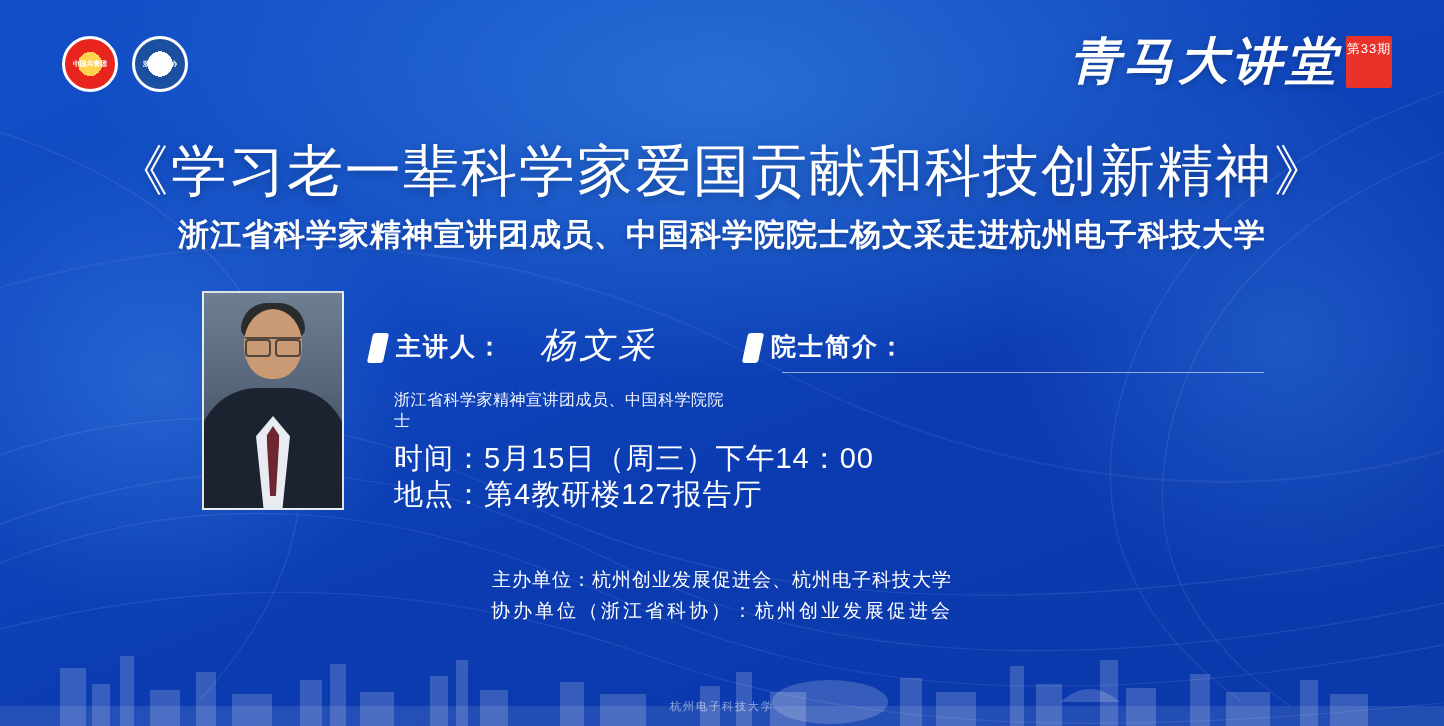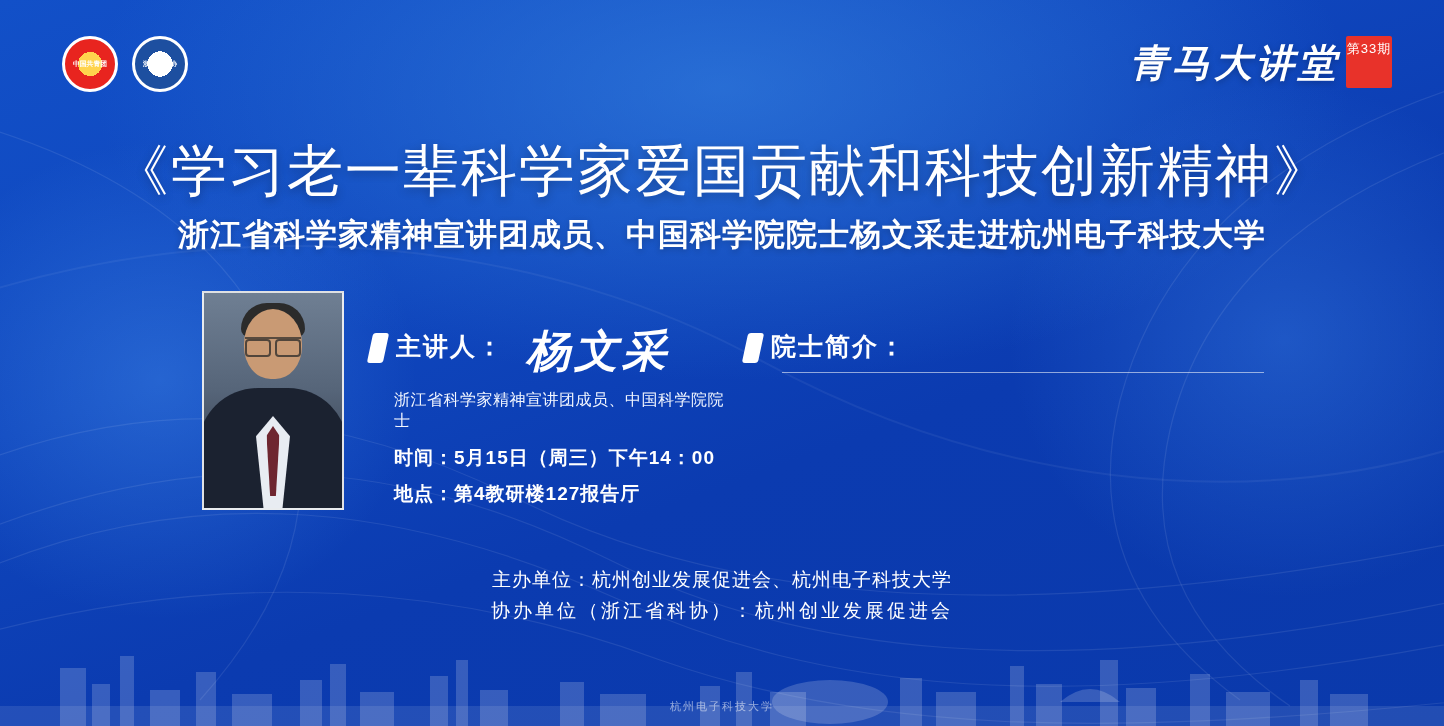--- a/index.html
+++ b/index.html
@@ -43,24 +43,23 @@
   }
   .logo-ccyl { background: #ffffff; color: #c8102e; border: 3px solid #ffffff;
     background: radial-gradient(circle at 50% 50%, #ffd34d 0 34%, #e8241f 34% 100%); color:#fff; }
   .logo-cast { background: #ffffff; border: 3px solid #ffffff;
     background: radial-gradient(circle at 50% 50%, #ffffff 0 36%, #1d4fa0 36% 100%); color:#fff; }
   .logo-badge span { display:block; transform: scale(.85); }
 
   .brand { position: absolute; right: 52px; top: 28px; display: flex; align-items: flex-start; gap: 6px; }
   .brand-title {
     font-family: "Liberation Serif", serif;
-    font-size: 38px; font-weight: bold; letter-spacing: 4px;
+    font-size: 50px; font-weight: bold; letter-spacing: 4px;
     font-style: italic;
     text-shadow: 0 2px 6px rgba(0,0,0,.25);
-    margin-top: 10px;
   }
   .brand-stamp {
     width: 46px; height: 52px; background: #e8322a; color:#fff;
     font-size: 13px; line-height: 15px; text-align: center;
     padding: 5px 0; letter-spacing: 1px; margin-top: 8px;
     border-radius: 2px;
   }
 
   
   .main-title {
@@ -126,31 +125,31 @@
   .sec-mark {
     width: 16px; height: 30px; background: #ffffff; border-radius: 3px;
     transform: skewX(-12deg);
   }
   .sec-label { font-size: 25px; font-weight: bold; letter-spacing: 2px; }
 
   .speaker-sec { left: 370px; top: 330px; }
   .bio-sec     { left: 745px; top: 330px; }
 
   .speaker-name {
-    position: absolute; left: 526px; top: 322px;
+    position: absolute; left: 540px; top: 322px;
     font-family: "Liberation Serif", serif;
-    font-size: 44px; font-weight: bold; font-style: italic; letter-spacing: 4px;
+    font-size: 35px; font-weight: normal; font-style: italic; letter-spacing: 4px;
   }
   .speaker-affil {
     position: absolute; left: 394px; top: 390px; width: 330px;
     font-size: 16px; letter-spacing: .5px; color:#f2f6ff;
   }
   .meta {
     position: absolute; left: 394px; top: 440px;
-    font-size: 19px; font-weight: bold; line-height: 36px; letter-spacing: 1px;
+    font-size: 29px; font-weight: normal; line-height: 36px; letter-spacing: 1px;
   }
 
   .bio-rule {
     position: absolute; left: 782px; top: 372px; width: 482px; height: 1px;
     background: rgba(255,255,255,.55);
   }
   .bio-text {
     position: absolute; left: 782px; top: 388px; width: 484px;
     font-size: 12.5px; line-height: 22px; text-align: justify; color:#eef4ff;
     text-indent: 2em;

